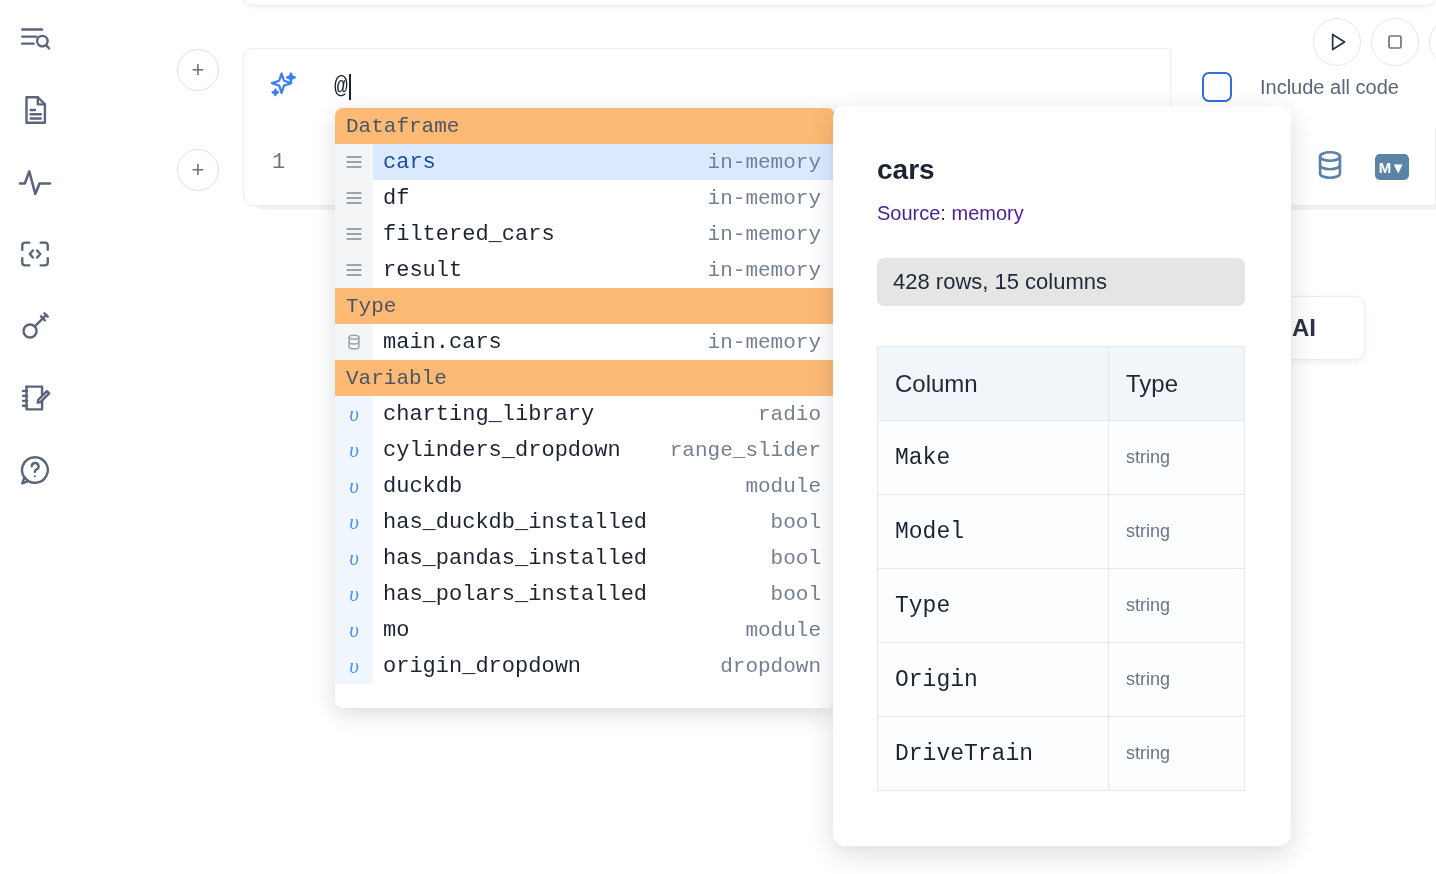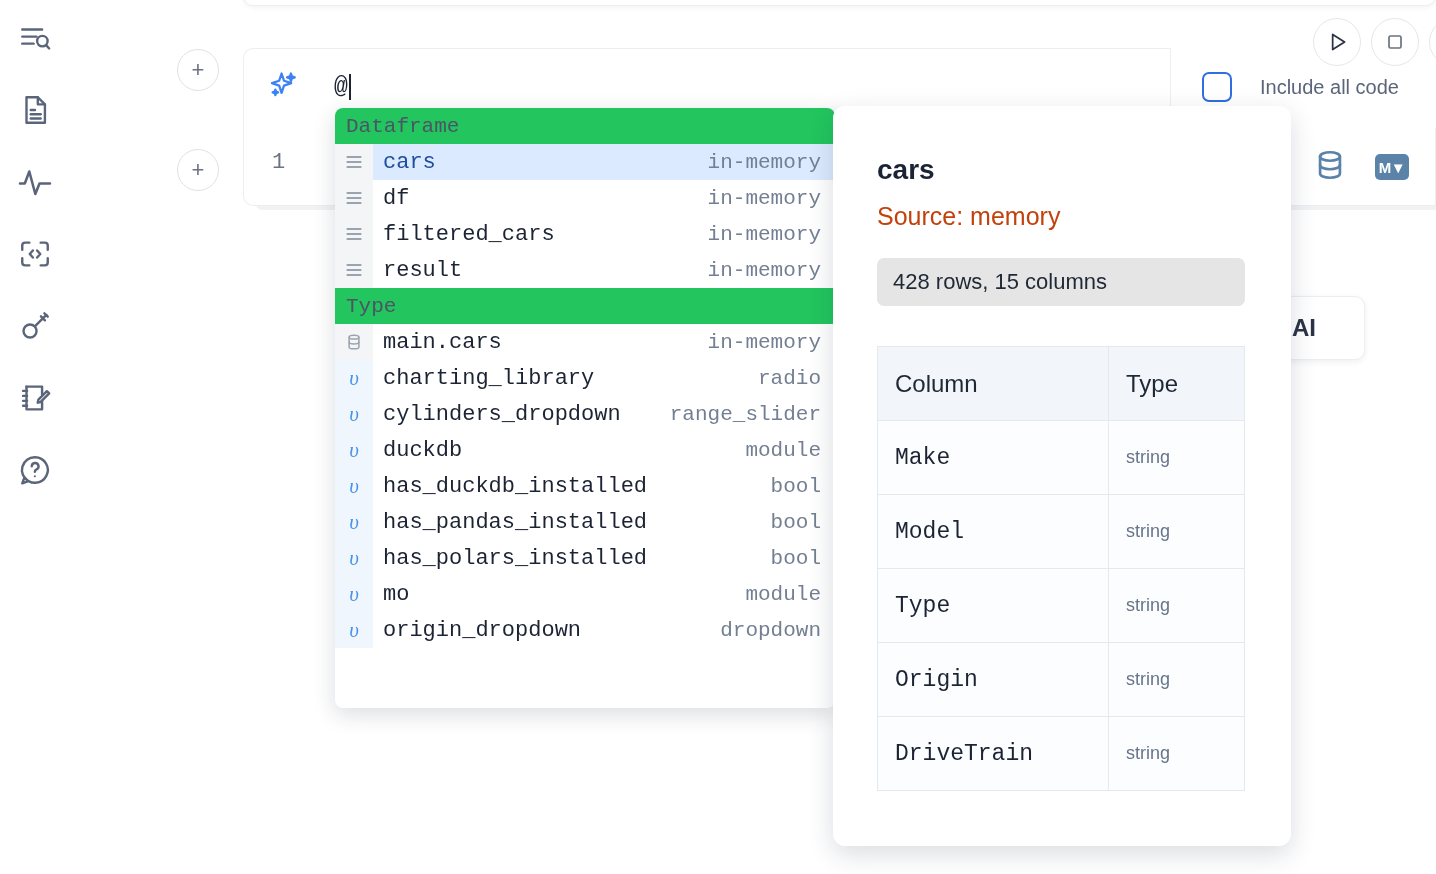--- a/index.html
+++ b/index.html
@@ -106,21 +106,21 @@
   }
 
   
   .ac {
     position: absolute; left: 335px; top: 108px; width: 500px; height: 600px;
     background: #fff; border-radius: 8px;
     box-shadow: 0 6px 22px rgba(25,35,60,0.16);
     overflow: hidden; z-index: 30;
   }
   .ac-section {
-    height: 36px; background: #22c55e; display: flex; align-items: center;
+    height: 36px; background: #fdba74; display: flex; align-items: center;
     padding-left: 11px;
     font-family: "Liberation Mono", monospace; font-size: 21px; color: #4b5565;
   }
   .ac-row {
     height: 36px; display: flex; align-items: center; background: #fff;
     cursor: pointer; position: relative;
   }
   .ac-row.sel .ac-rowbody { background: #dbeafe; }
   .ac-gutter {
     width: 38px; min-width: 38px; height: 36px; background: #f4f5f7;
@@ -149,21 +149,21 @@
     background: #fff; border-radius: 12px;
     box-shadow: 0 8px 26px rgba(25,35,60,0.16);
     z-index: 40; overflow: hidden;
   }
   .detail-title {
     position: absolute; left: 44px; top: 48px;
     font-size: 28px; font-weight: 700; color: #1b2433;
   }
   .detail-source {
     position: absolute; left: 44px; top: 96px;
-    font-size: 25px; color: #c2410c;
+    font-size: 20px; color: #4c1d95;
   }
   .detail-stats {
     position: absolute; left: 44px; top: 152px; width: 368px; height: 48px;
     background: #e5e5e5; border-radius: 7px;
     display: flex; align-items: center; padding-left: 16px;
     font-size: 22px; color: #1f2835;
   }
   .detail-table {
     position: absolute; left: 44px; top: 240px; width: 368px;
     border-collapse: collapse; table-layout: fixed;
@@ -377,20 +377,21 @@
               <ellipse cx="12" cy="5.5" rx="6.5" ry="2.6"></ellipse>
               <path d="M5.5 5.5v13c0 1.5 2.9 2.6 6.5 2.6s6.5-1.1 6.5-2.6v-13"></path>
               <path d="M5.5 12c0 1.5 2.9 2.6 6.5 2.6s6.5-1.1 6.5-2.6"></path>
             </svg>
           </div>
           <div class="ac-rowbody">
             <span class="ac-name">main.cars</span>
             <span class="ac-kind">in-memory</span>
           </div>
         </div>
+        <div class="ac-section">Variable</div>
         <div class="ac-row">
           <div class="ac-gutter var">υ</div>
           <div class="ac-rowbody">
             <span class="ac-name">charting_library</span>
             <span class="ac-kind">radio</span>
           </div>
         </div>
         <div class="ac-row">
           <div class="ac-gutter var">υ</div>
           <div class="ac-rowbody">

